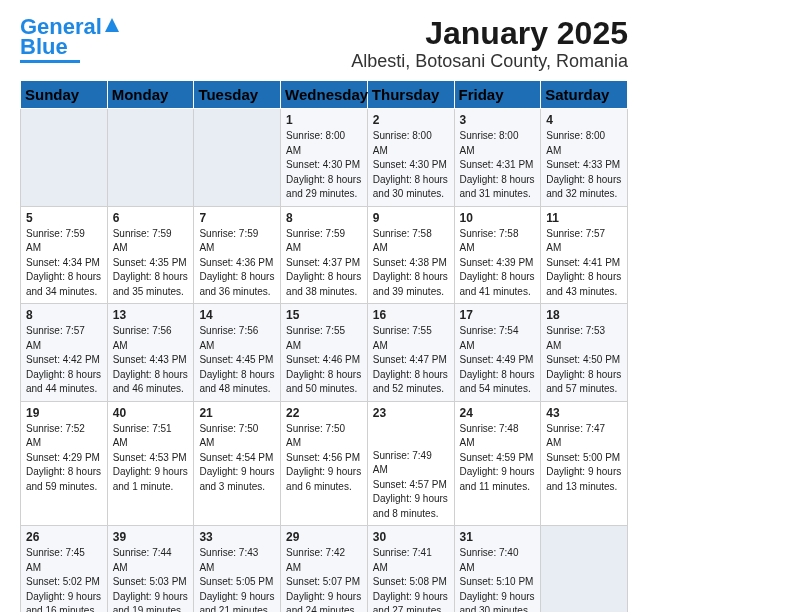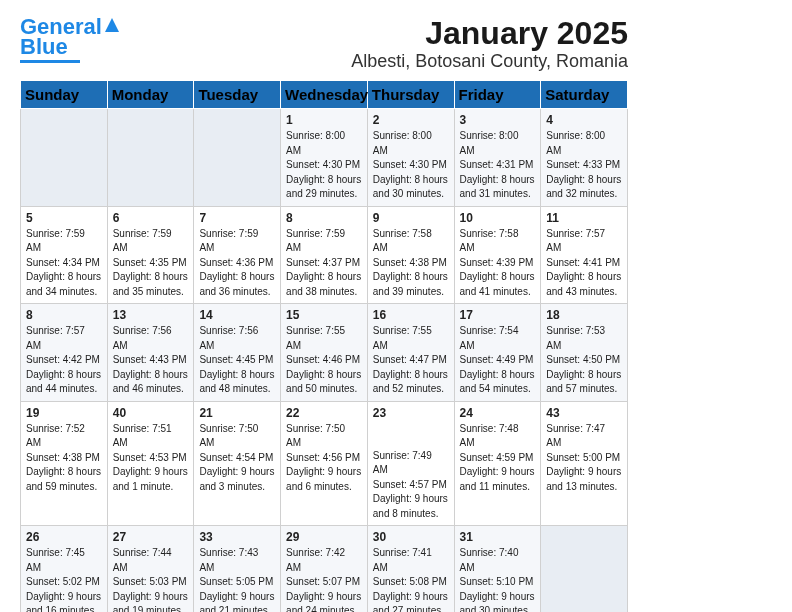--- a/index.html
+++ b/index.html
@@ -268,21 +268,21 @@
             <div class="day-info" style="white-space: pre-wrap;">Sunrise: 7:53 AM
 Sunset: 4:50 PM
 Daylight: 8 hours
 and 57 minutes.</div>
           </td>
         </tr>
         <tr>
           <td>
             <span class="day-num">19</span>
             <div class="day-info" style="white-space: pre-wrap;">Sunrise: 7:52 AM
-Sunset: 4:38 PM
+Sunset: 4:29 PM
 Daylight: 8 hours
 and 59 minutes.</div>
           </td>
           <td>
             <span class="day-num">40</span>
             <div class="day-info" style="white-space: pre-wrap;">Sunrise: 7:51 AM
 Sunset: 4:53 PM
 Daylight: 9 hours
 and 1 minute.</div>
           </td>
@@ -324,21 +324,21 @@
         </tr>
         <tr>
           <td>
             <span class="day-num">26</span>
             <div class="day-info" style="white-space: pre-wrap;">Sunrise: 7:45 AM
 Sunset: 5:02 PM
 Daylight: 9 hours
 and 16 minutes.</div>
           </td>
           <td>
-            <span class="day-num">27</span>
+            <span class="day-num">39</span>
             <div class="day-info" style="white-space: pre-wrap;">Sunrise: 7:44 AM
 Sunset: 5:03 PM
 Daylight: 9 hours
 and 19 minutes.</div>
           </td>
           <td>
             <span class="day-num">33</span>
             <div class="day-info" style="white-space: pre-wrap;">Sunrise: 7:43 AM
 Sunset: 5:05 PM
 Daylight: 9 hours

